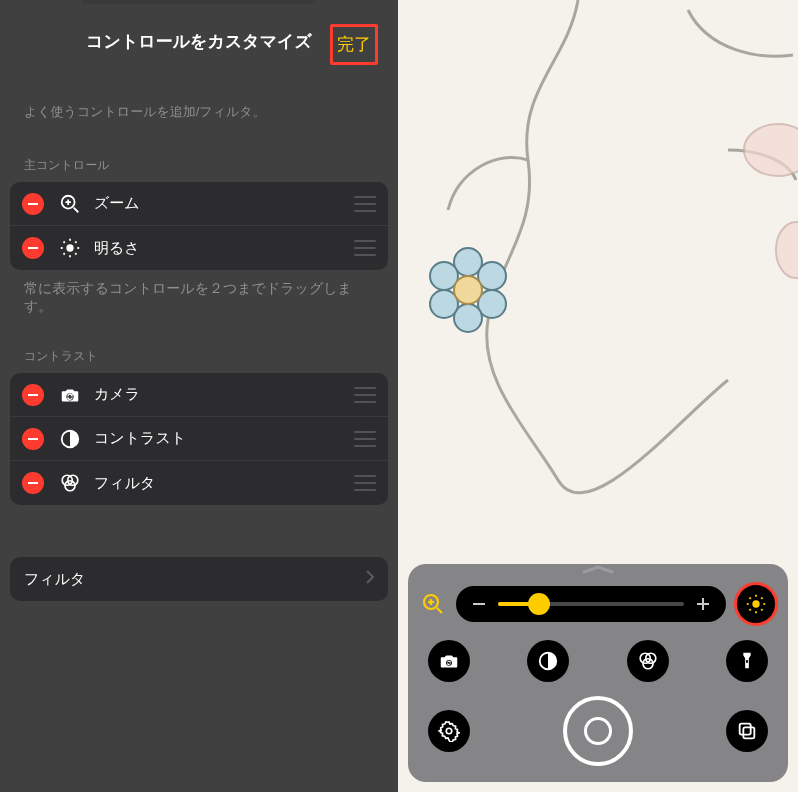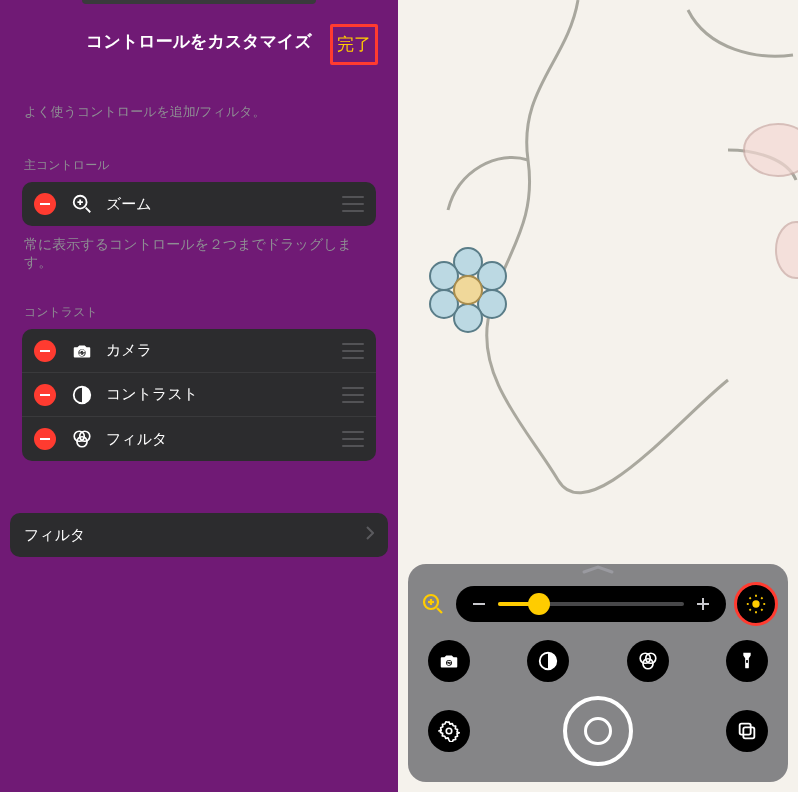--- a/index.html
+++ b/index.html
@@ -9,21 +9,21 @@
     background: #000;
     font-family: -apple-system, "Hiragino Sans", sans-serif;
     display: flex;
     overflow: hidden;
   }
 
   
   .left-panel {
     width: 398px;
     height: 792px;
-    background: #701a75;
+    background: #404040;
     position: relative;
     overflow: hidden;
   }
   .left-panel .notch-hint {
     position: absolute;
     top: 0; left: 82px; right: 82px; height: 4px;
     background: #3a3a3c;
     border-radius: 0 0 8px 8px;
   }
   .left-header {
@@ -58,21 +58,21 @@
     color: #8e8e93;
     font-size: 12px;
     padding: 30px 24px 8px 24px;
   }
   .section-sublabel {
     color: #8e8e93;
     font-size: 14px;
     padding: 10px 24px 2px 24px;
   }
   .list-group {
-    margin: 0 22px;
+    margin: 0 10px;
     background: #2c2c2e;
     border-radius: 10px;
     overflow: hidden;
   }
   .list-row {
     display: flex;
     align-items: center;
     height: 44px;
     padding: 0 12px;
     border-bottom: 1px solid #3a3a3c;
@@ -273,20 +273,44 @@
           </svg>
       </div>
       <div class="row-label">ズーム</div>
       <div class="drag-handle">
           <span></span>
           <span></span>
           <span></span>
         </div>
     </div>
 
+    <div class="list-row">
+      <div class="minus-btn"></div>
+      <div class="row-icon">
+        <svg viewBox="0 0 24 24" fill="currentColor">
+            <circle cx="12" cy="12" r="4"></circle>
+            <g stroke="currentColor" stroke-width="2">
+              <line x1="12" y1="2" x2="12" y2="4"></line>
+              <line x1="12" y1="20" x2="12" y2="22"></line>
+              <line x1="2" y1="12" x2="4" y2="12"></line>
+              <line x1="20" y1="12" x2="22" y2="12"></line>
+              <line x1="4.9" y1="4.9" x2="6.3" y2="6.3"></line>
+              <line x1="17.7" y1="17.7" x2="19.1" y2="19.1"></line>
+              <line x1="4.9" y1="19.1" x2="6.3" y2="17.7"></line>
+              <line x1="17.7" y1="6.3" x2="19.1" y2="4.9"></line>
+            </g>
+          </svg>
+      </div>
+      <div class="row-label">明るさ</div>
+      <div class="drag-handle">
+          <span></span>
+          <span></span>
+          <span></span>
+        </div>
+    </div>
 
   </div>
   <div class="section-sublabel">常に表示するコントロールを２つまでドラッグします。</div>
 
   <div class="section-label">コントラスト</div>
   <div class="list-group">
 
     <div class="list-row">
       <div class="minus-btn"></div>
       <div class="row-icon">

